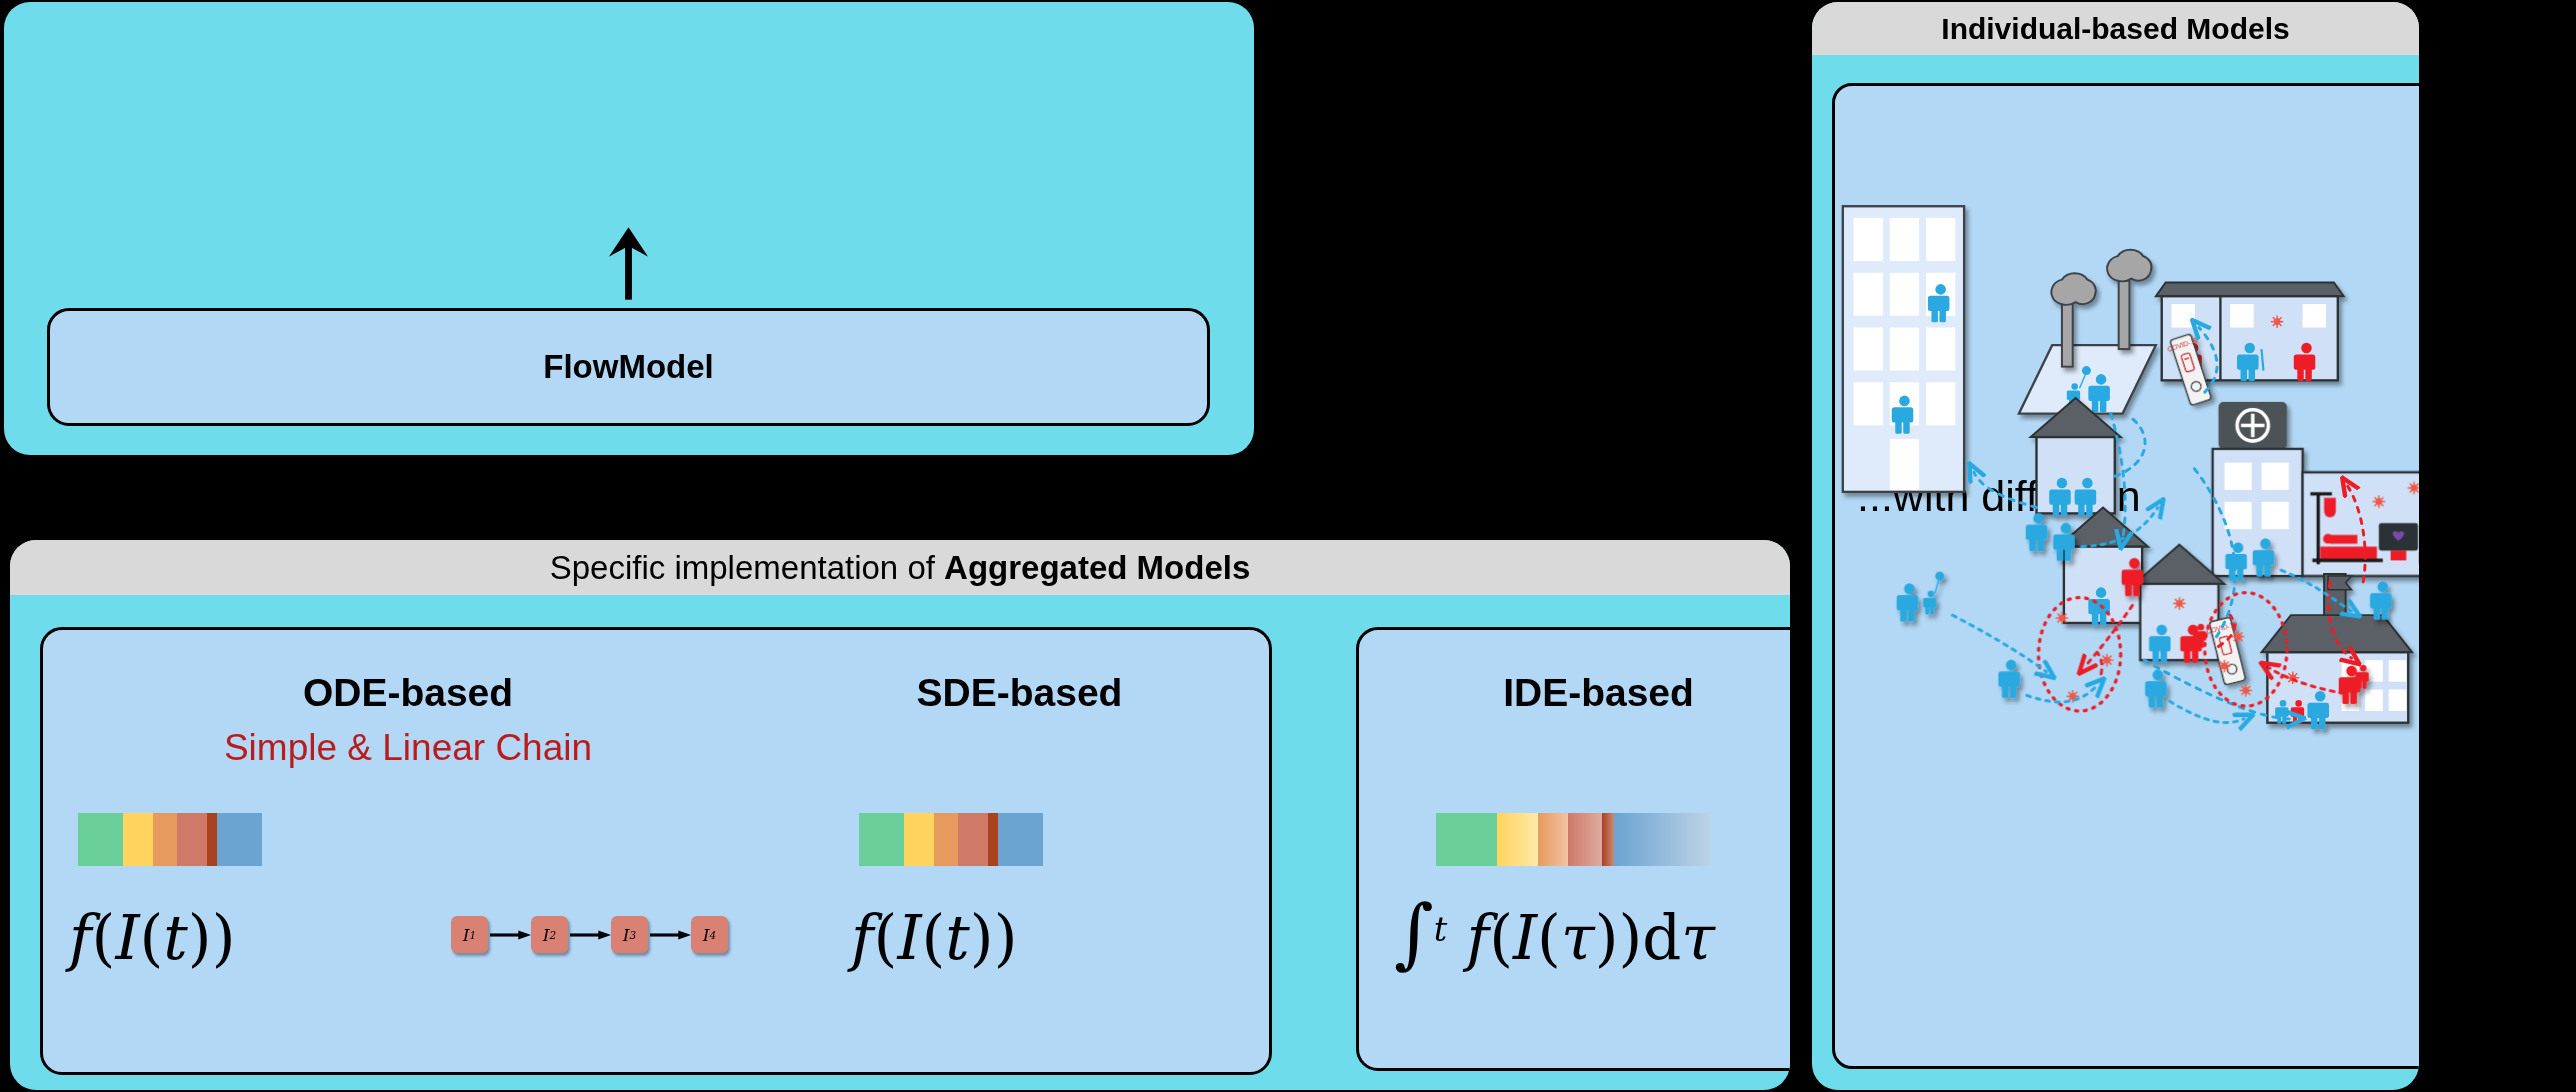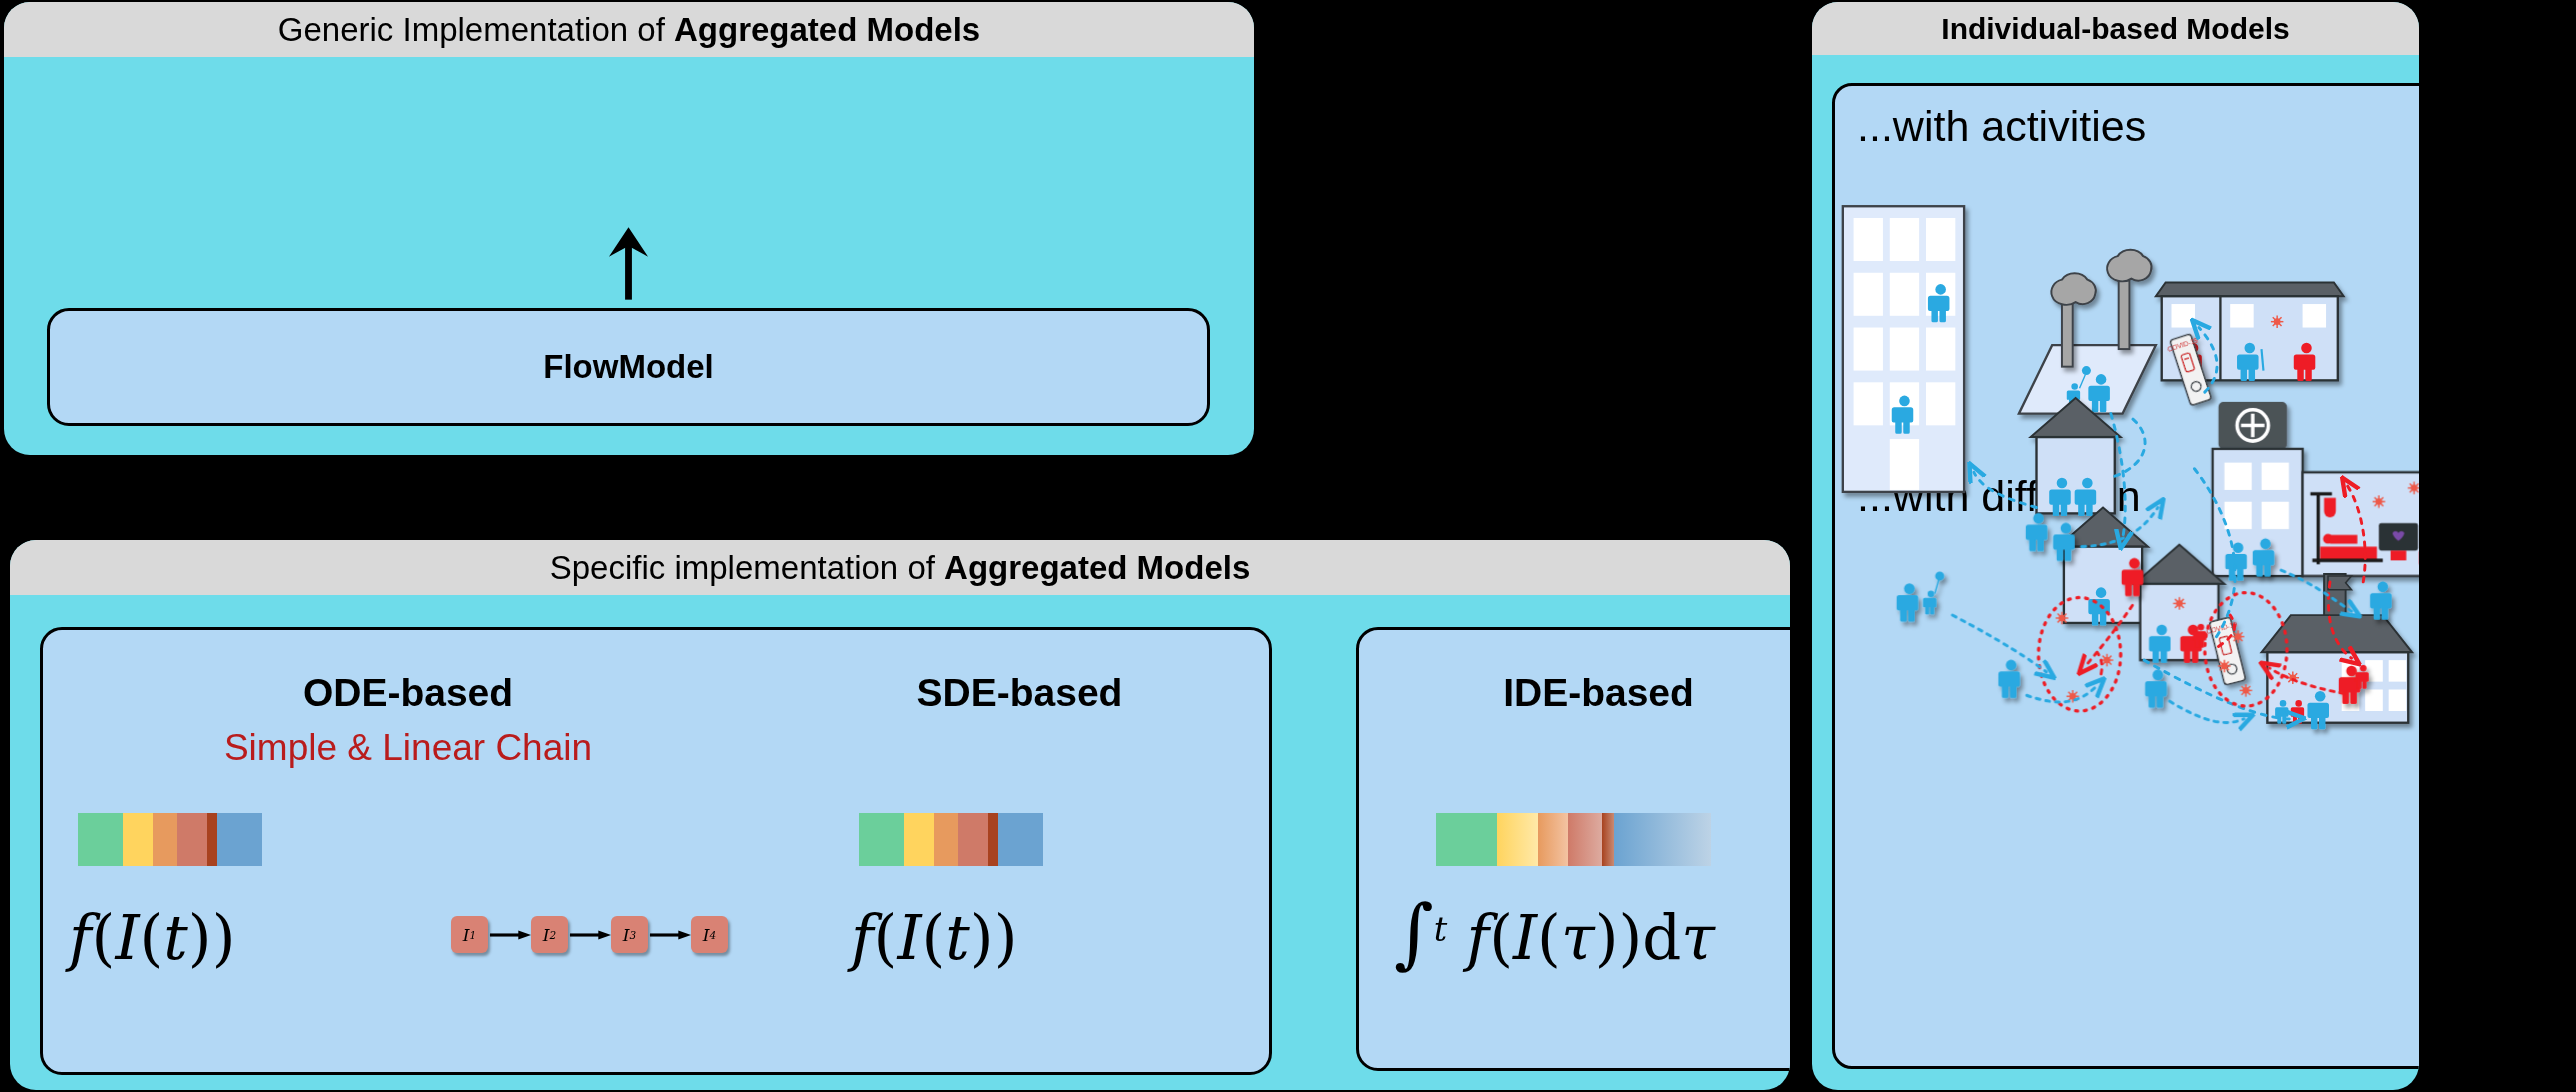--- a/index.html
+++ b/index.html
@@ -71,25 +71,20 @@
   .ibm-head{position:absolute;font-size:43px;color:#000;font-weight:400;}
   #ibm-head-act{left:22px;top:16px;}
   #ibm-head-dif{left:22px;top:386px;}
   .scene{position:absolute;left:0;top:0;width:100%;height:100%;
          pointer-events:none;}
 </style>
 </head>
 <body>
 
 <div class="panel" id="panel-generic">
-  <div class="panel-head">
-    <div class="panel-head-txt">
-      <span>Generic Implementation of </span><b>Aggregated Models</b>
-    </div>
-  </div>
 
 
   <svg id="inherit-arrow" viewBox="0 0 44 74">
     <line x1="22" y1="74" x2="22" y2="14" stroke="#000" stroke-width="7"></line>
     <polygon points="22,0 2,30 22,19 42,30" fill="#000"></polygon>
   </svg>
 
   <div class="card" id="card-flowmodel">
     <span class="card-label">FlowModel</span>
   </div>
@@ -186,21 +181,20 @@
   </div>
 </div>
 
 <div class="panel" id="panel-individual">
   <div class="panel-head">
     <div class="panel-head-txt">Individual-based Models</div>
   </div>
 
   <div class="card" id="card-ibm">
 
-    <div class="ibm-head" id="ibm-head-act">...with activities</div>
     <div class="ibm-head" id="ibm-head-dif">...with diffusion</div>
 
     <svg class="scene" viewBox="0 0 734 1000">
       <defs>
         <g id="p-adult">
           <circle cx="0" cy="-19" r="5.4"></circle>
           <path d="M-6.4,-12.5 h12.8 a2.6,2.6 0 0 1 2.6,2.6 v11 a2,2 0 0 1 -2,2 h-1.6 v10 a1.6,1.6 0 0 1 -1.6,1.6 h-3.4 a1.6,1.6 0 0 1 -1.6,-1.6 v-10 h-1.6 v10 a1.6,1.6 0 0 1 -1.6,1.6 h-3.4 a1.6,1.6 0 0 1 -1.6,-1.6 v-10 h-1.6 a2,2 0 0 1 -2,-2 v-11 a2.6,2.6 0 0 1 2.6,-2.6 z"></path>
         </g>
         <g id="p-child" transform="scale(0.62)">
           <circle cx="0" cy="-19" r="5.4"></circle>

